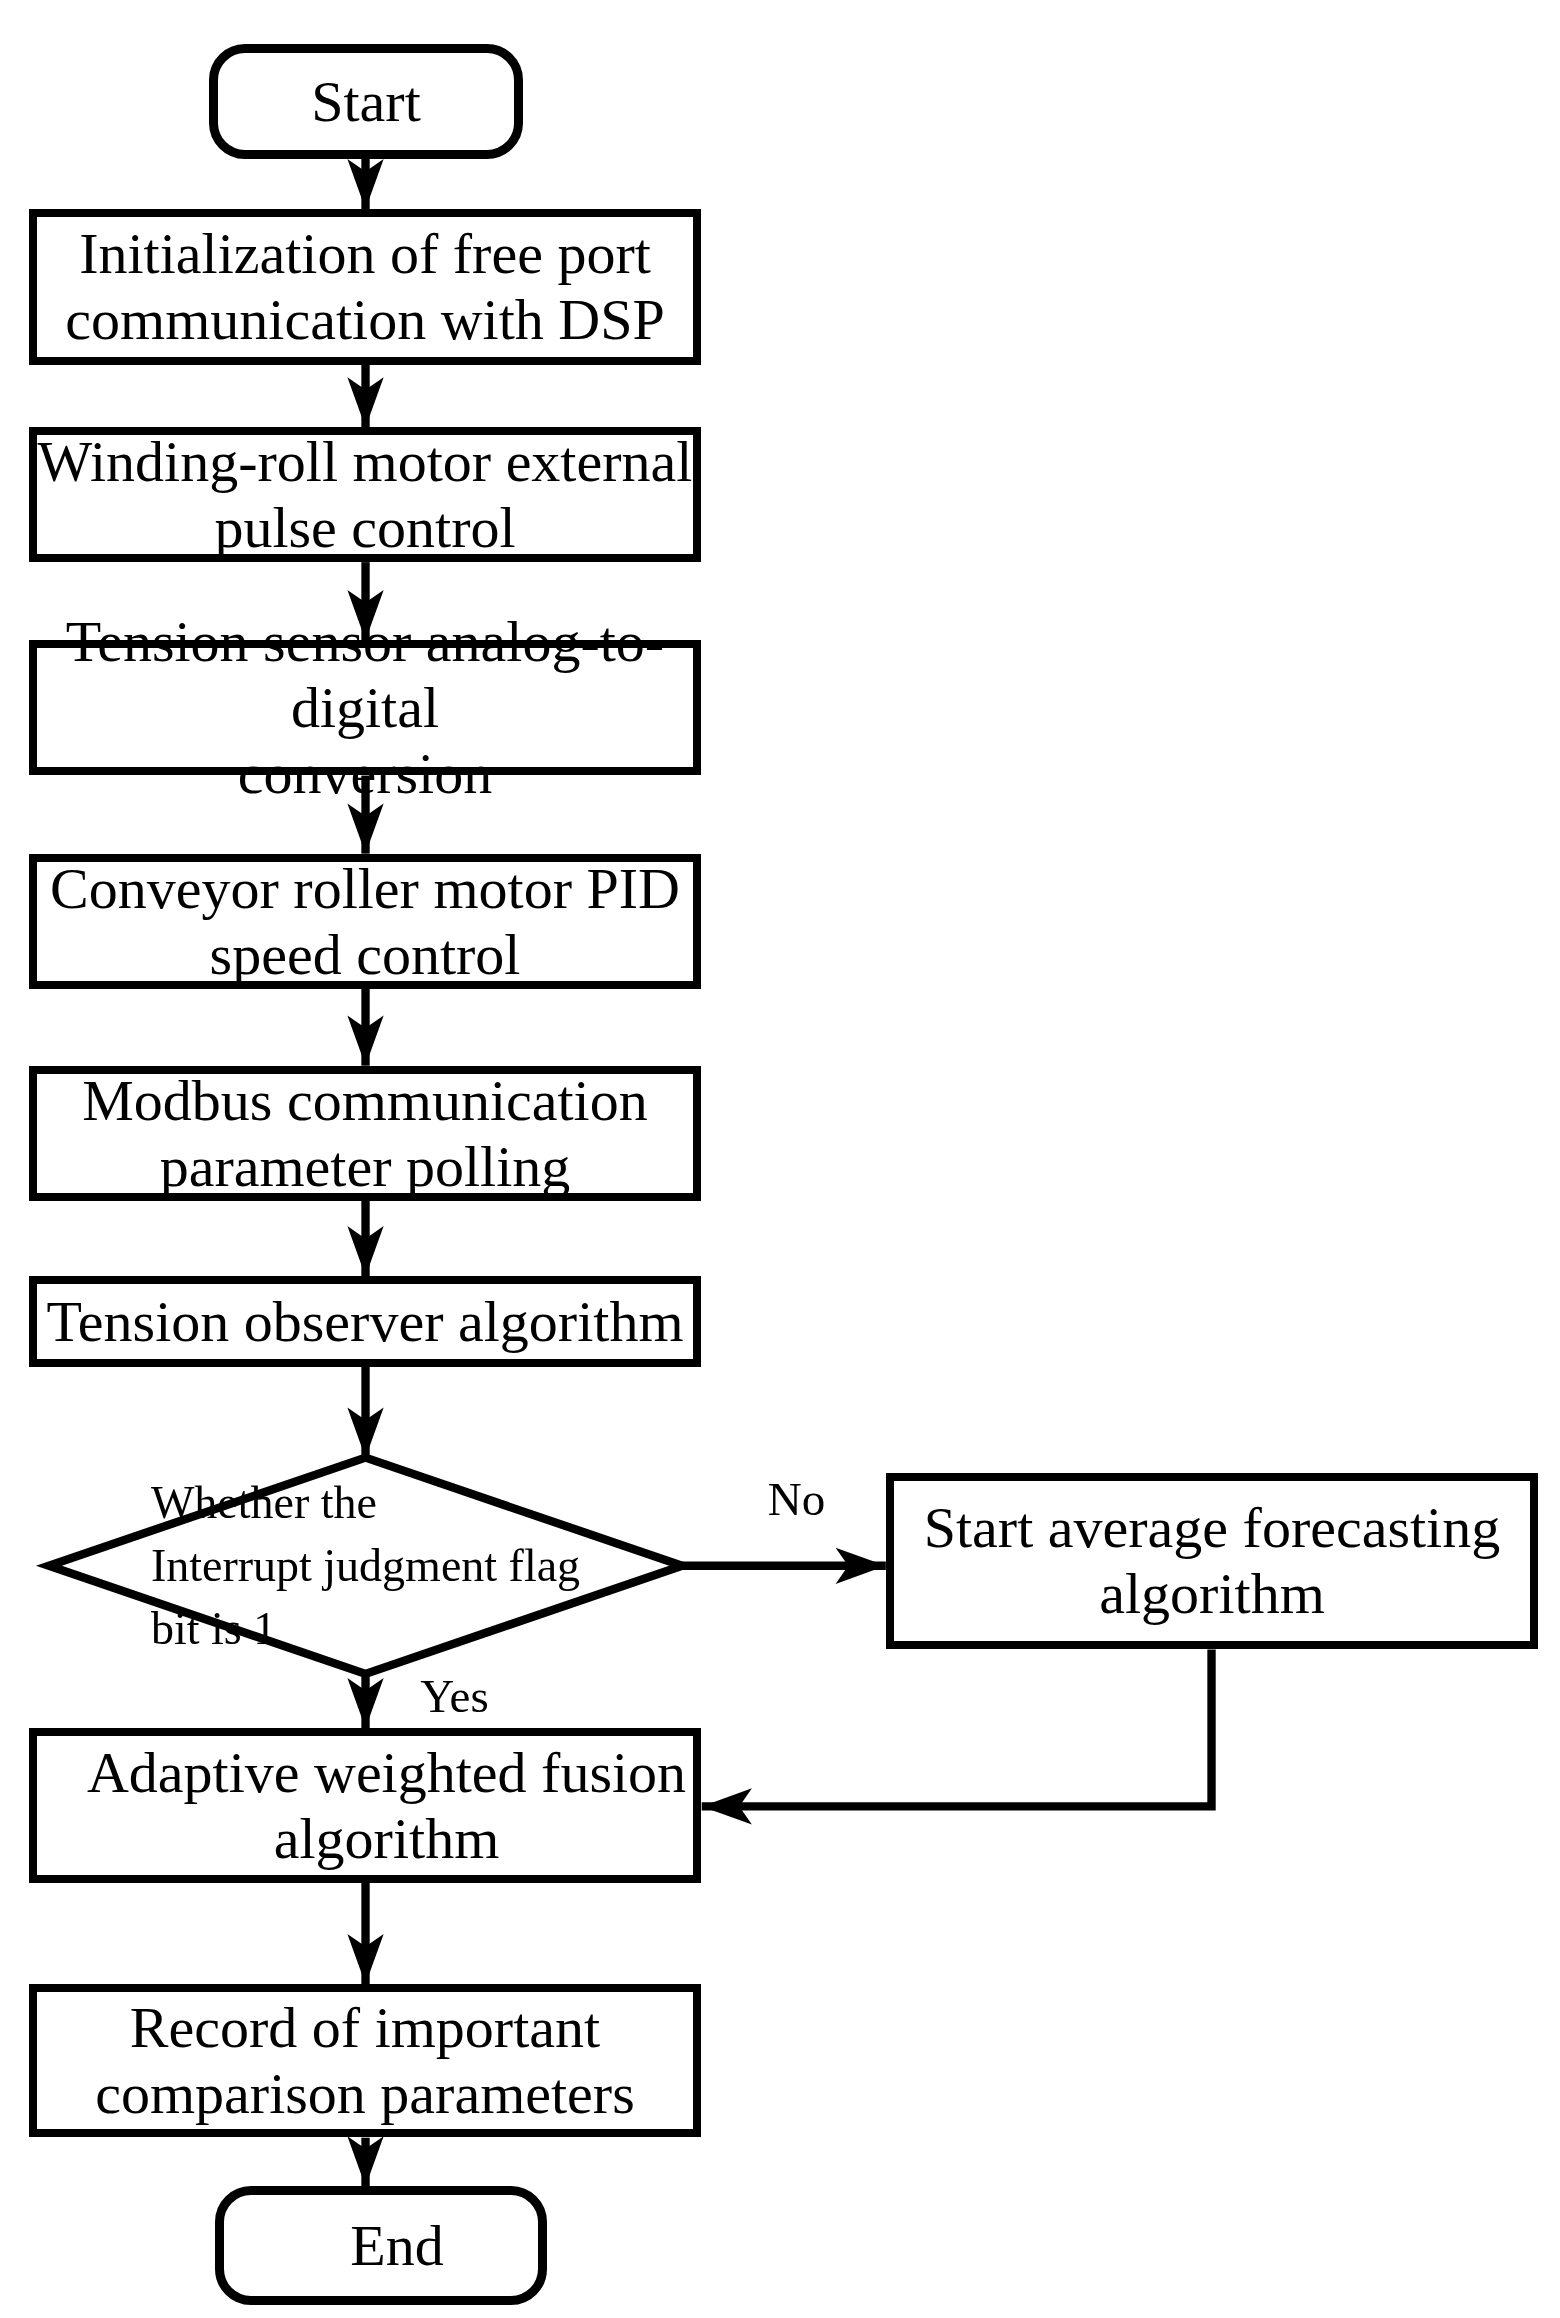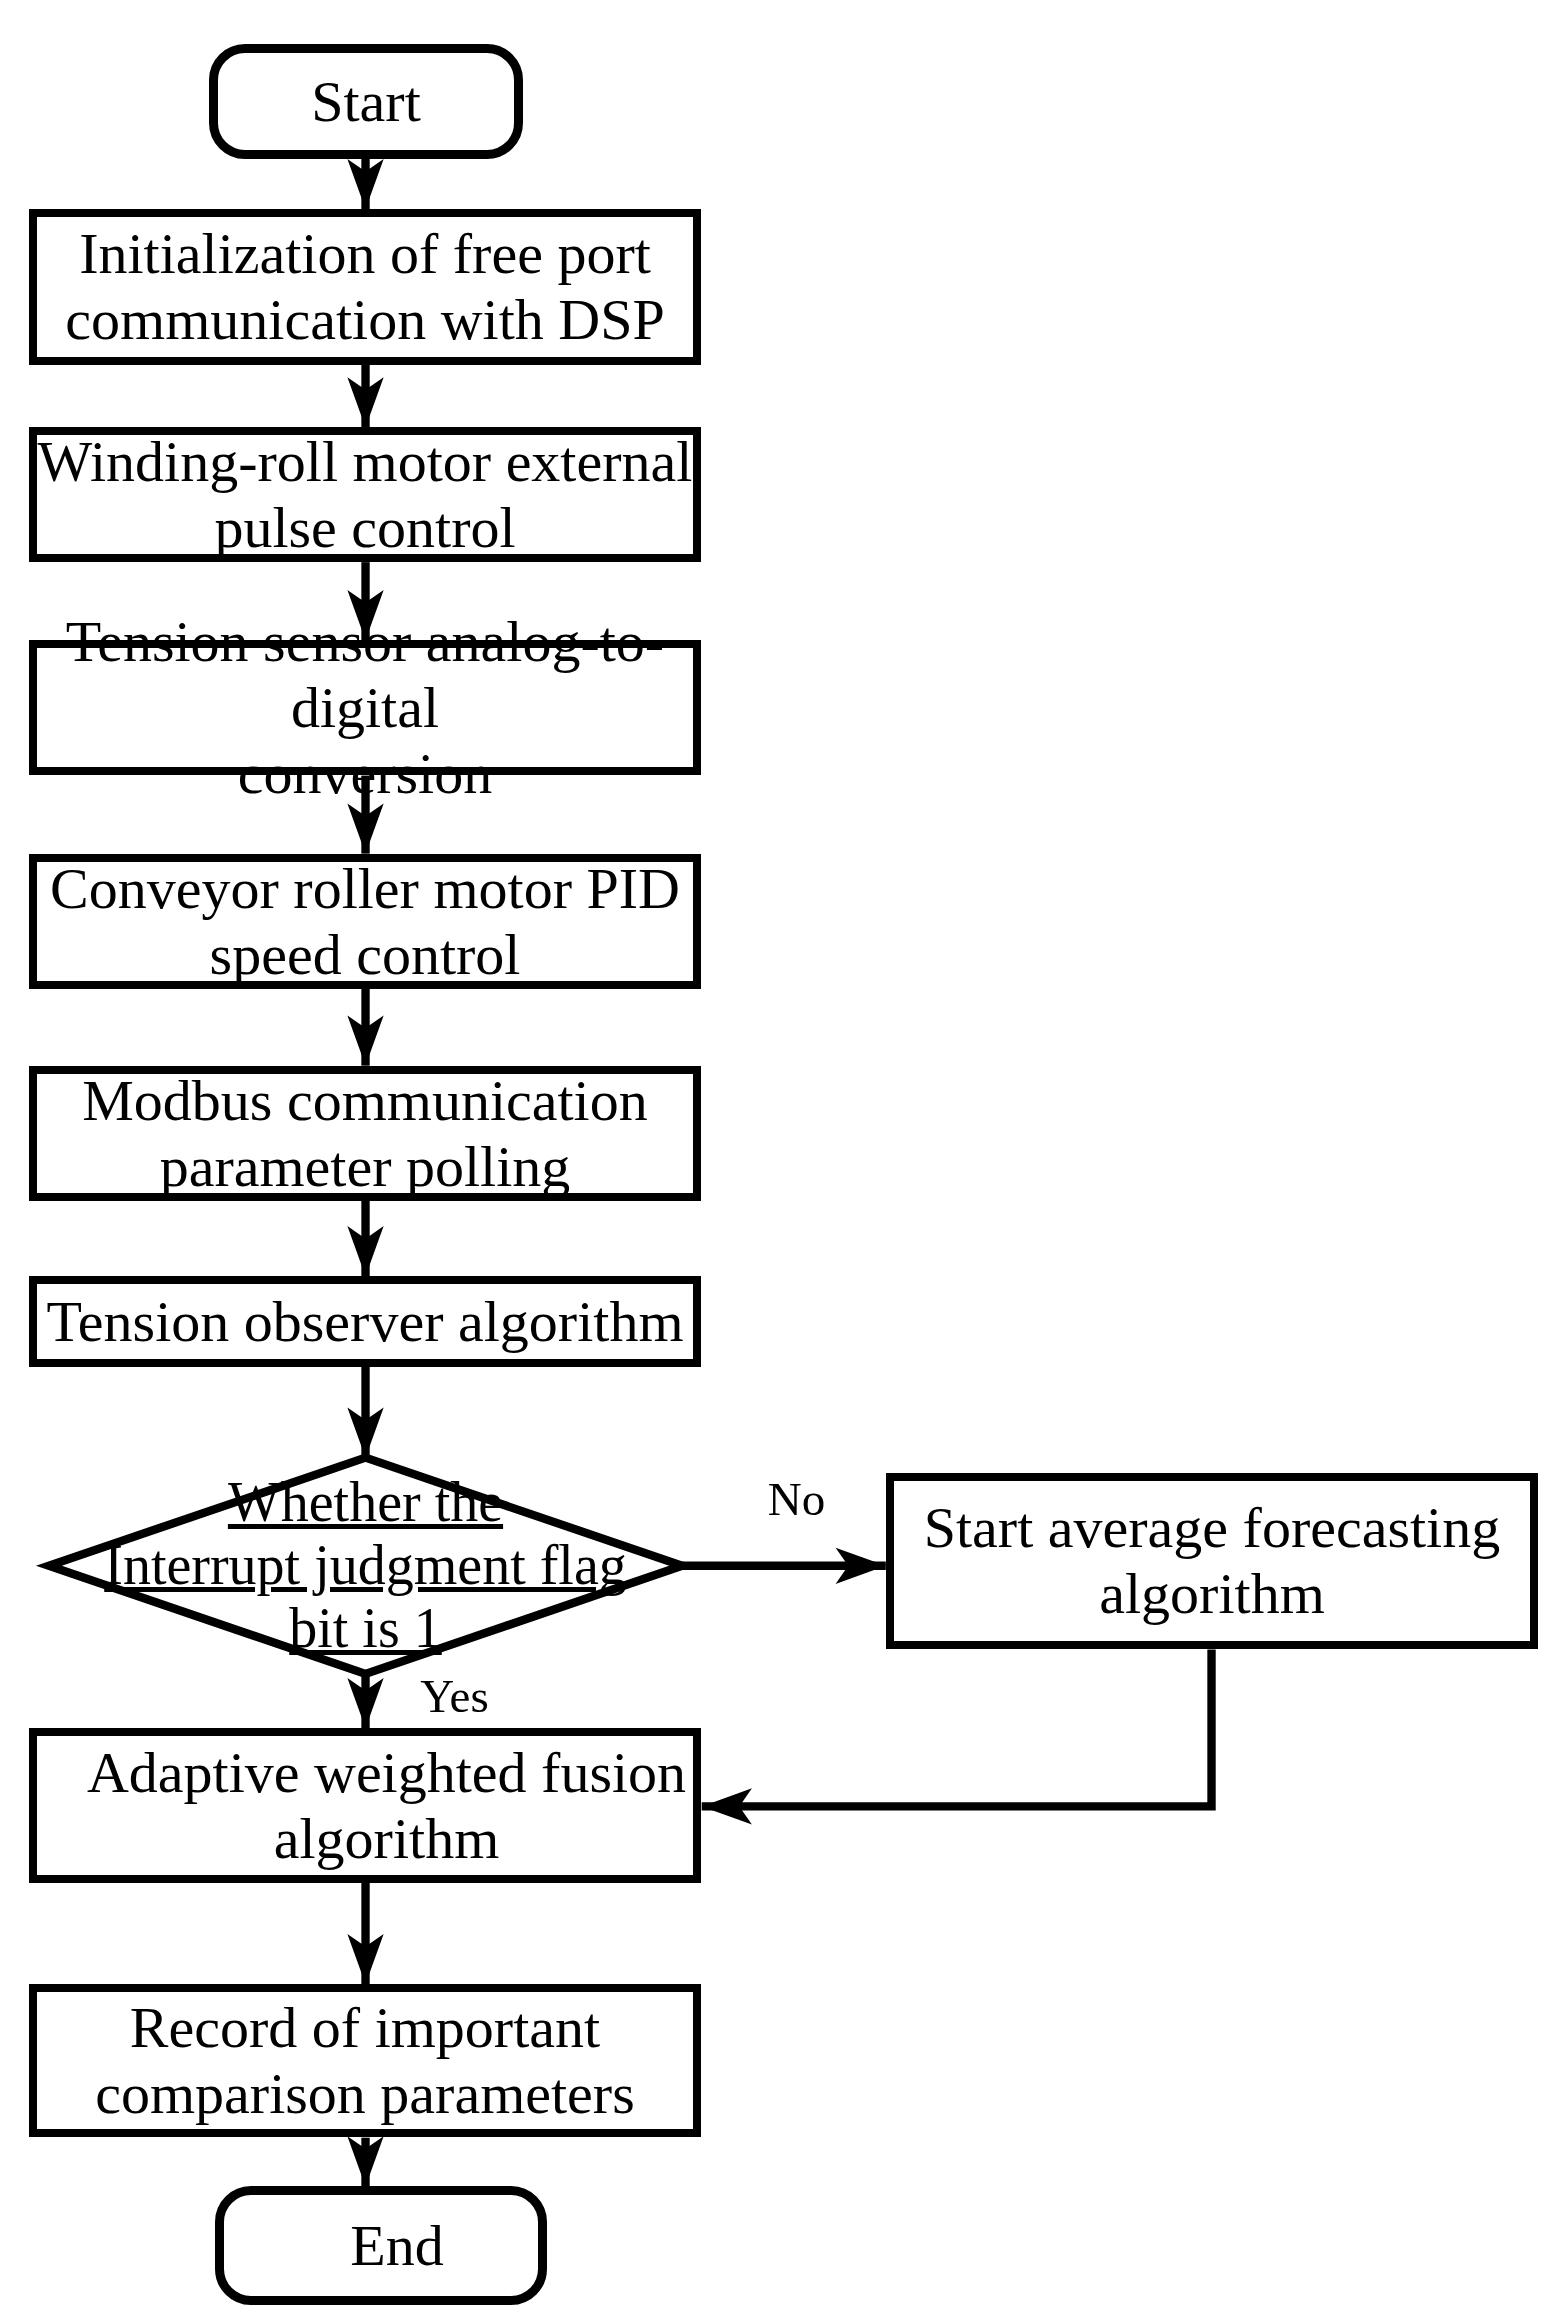--- a/index.html
+++ b/index.html
@@ -39,25 +39,23 @@
     border-width: 9.8px;
     border-radius: 36px;
   }
   .diamond-text {
     position: absolute;
     background: transparent;
     border: none;
     display: flex;
     align-items: center;
     justify-content: center;
-    text-align: center;
     white-space: pre-line;
-    font-size: 56px;
+    font-size: 46px;
     line-height: 63px;
-    text-decoration: underline;
   }
   .edge-label {
     position: absolute;
     display: flex;
     align-items: center;
     justify-content: center;
     font-size: 47px;
     line-height: 47px;
   }
   

